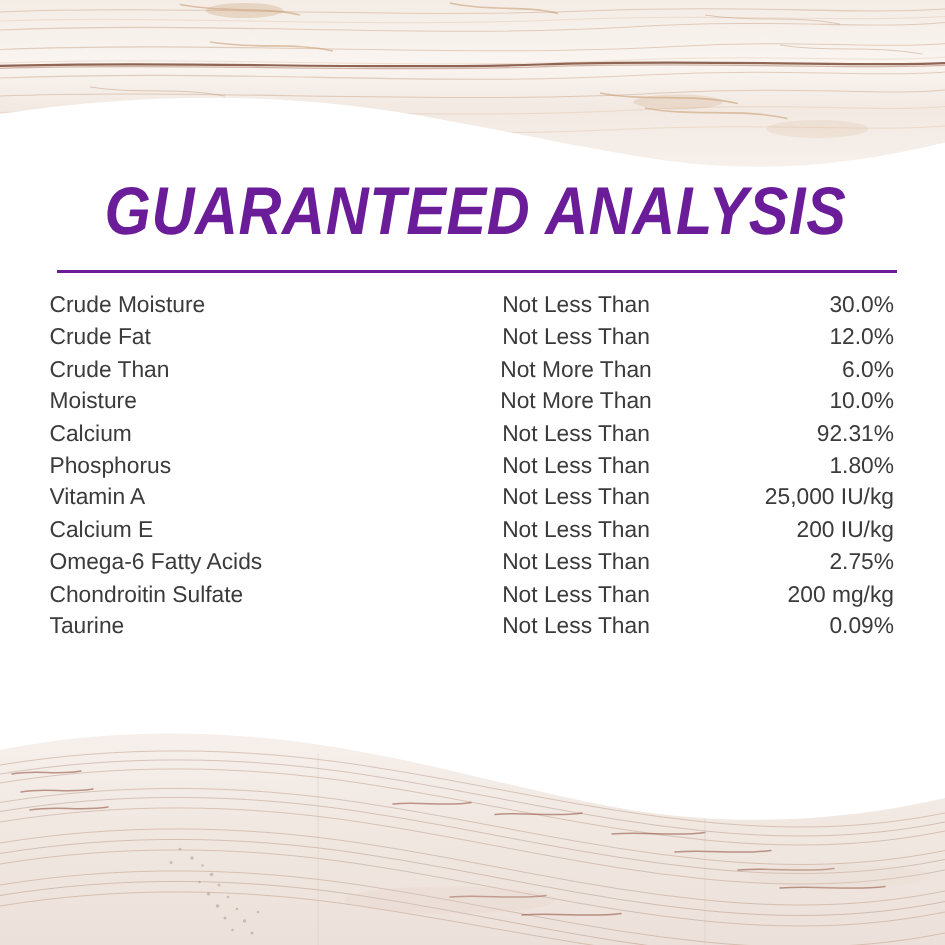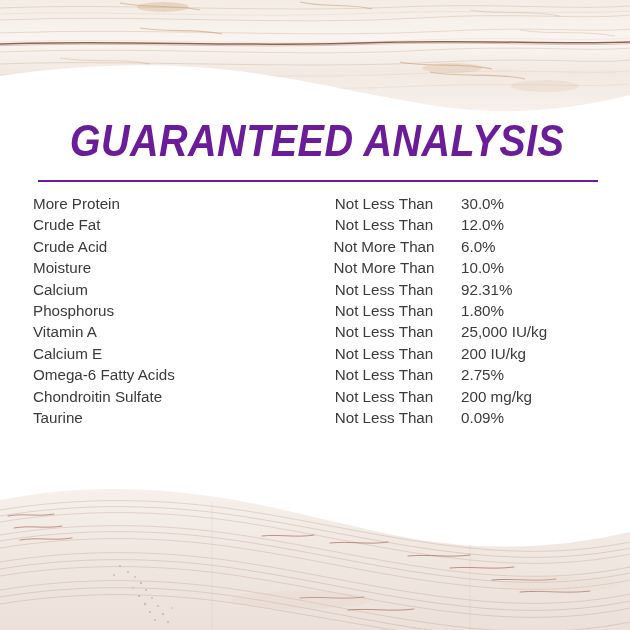--- a/index.html
+++ b/index.html
@@ -72,21 +72,21 @@
     padding: 0;
     height: 21.4px;
     font-size: 15.2px;
     line-height: 21.4px;
     color: #3b3b3b;
     white-space: nowrap;
     overflow: hidden;
   }
   .col-nutrient { width: 274px; text-align: left; }
   .col-qualifier { width: 154px; text-align: center; }
-  .col-amount { width: 135px; text-align: left; }
+  .col-amount { width: 135px; text-align: right; }
 </style>
 </head>
 <body>
 
 <div id="page">
 
   <div class="wood-band" id="wood-top">
     <svg class="wood-svg" width="630" height="120" viewBox="0 0 630 120" preserveAspectRatio="none">
       <defs>
         <clipPath id="clipTop">
@@ -140,31 +140,31 @@
   </div>
 
   <div id="title-block">
     <h1 id="page-title">GUARANTEED ANALYSIS</h1>
     <div id="title-rule"></div>
   </div>
 
   <table id="analysis-table">
     <tbody id="analysis-rows">
         <tr>
-          <td class="col-nutrient">More Protein</td>
+          <td class="col-nutrient">Crude Moisture</td>
           <td class="col-qualifier">Not Less Than</td>
           <td class="col-amount">30.0%</td>
         </tr>
         <tr>
           <td class="col-nutrient">Crude Fat</td>
           <td class="col-qualifier">Not Less Than</td>
           <td class="col-amount">12.0%</td>
         </tr>
         <tr>
-          <td class="col-nutrient">Crude Acid</td>
+          <td class="col-nutrient">Crude Than</td>
           <td class="col-qualifier">Not More Than</td>
           <td class="col-amount">6.0%</td>
         </tr>
         <tr>
           <td class="col-nutrient">Moisture</td>
           <td class="col-qualifier">Not More Than</td>
           <td class="col-amount">10.0%</td>
         </tr>
         <tr>
           <td class="col-nutrient">Calcium</td>

